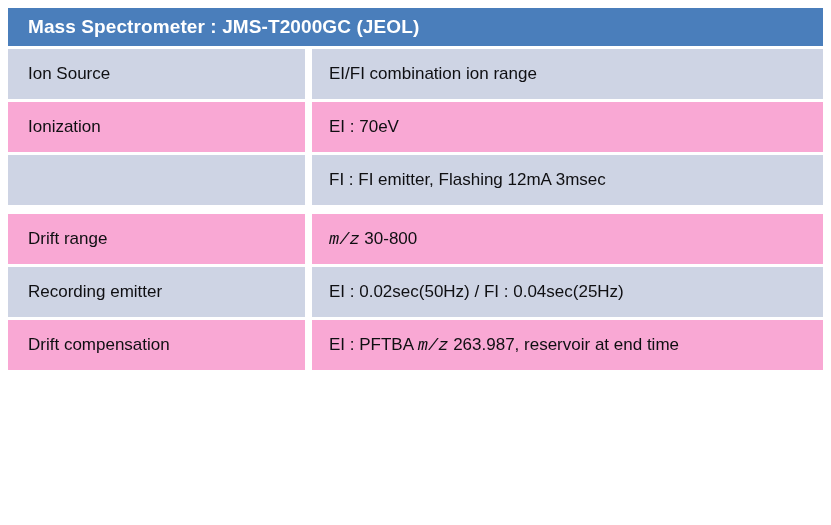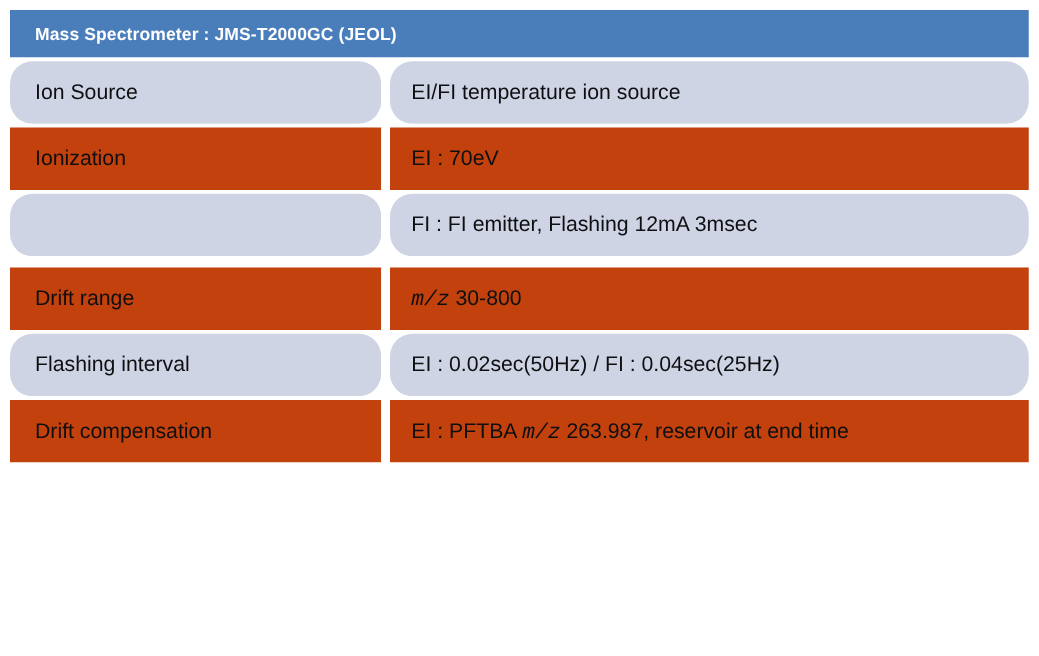--- a/index.html
+++ b/index.html
@@ -20,21 +20,21 @@
     left: 8px;
     top: 8px;
     width: 815px;
     border-collapse: separate;
     border-spacing: 0;
   }
 
   .spec-header {
     background: #4a7ebb;
     color: #ffffff;
-    font-size: 14px;
+    font-size: 19px;
     font-weight: bold;
     letter-spacing: 0.1px;
     height: 38px;
     padding: 0 0 0 20px;
     text-align: left;
     vertical-align: middle;
     white-space: nowrap;
   }
 
   .row-gap {
@@ -65,26 +65,25 @@
     line-height: 0;
   }
 
   .cell-value {
     padding-left: 17px;
   }
 
   .shade-dark .cell-label,
   .shade-dark .cell-value {
     background: #ced4e4;
-    border-radius: 18px;
   }
 
   .shade-light .cell-label,
   .shade-light .cell-value {
-    background: #c2410c;
+    background: #f9a8d4;
   }
 
   .mz {
     font-style: italic;
     font-family: Liberation Mono, monospace;
   }
 
   .deg {
     font-size: 12px;
     vertical-align: 5px;
@@ -100,21 +99,21 @@
       <td class="spec-header" colspan="3">Mass Spectrometer : JMS-T2000GC (JEOL)</td>
     </tr>
 
     <tr class="row-gap">
         <td colspan="3"></td>
       </tr>
 
     <tr class="shade-dark">
       <td class="cell cell-label">Ion Source</td>
       <td class="cell cell-gap"></td>
-      <td class="cell cell-value">EI/FI temperature ion source</td>
+      <td class="cell cell-value">EI/FI combination ion range</td>
     </tr>
 
     <tr class="row-gap">
         <td colspan="3"></td>
       </tr>
 
     <tr class="shade-light">
       <td class="cell cell-label">Ionization</td>
       <td class="cell cell-gap"></td>
       <td class="cell cell-value">EI : 70eV</td>
@@ -148,21 +147,21 @@
       <td class="cell cell-label">Drift range</td>
       <td class="cell cell-gap"></td>
       <td class="cell cell-value"><span></span><span class="mz">m/z</span><span> 30-800</span></td>
     </tr>
 
     <tr class="row-gap">
         <td colspan="3"></td>
       </tr>
 
     <tr class="shade-dark">
-      <td class="cell cell-label">Flashing interval</td>
+      <td class="cell cell-label">Recording emitter</td>
       <td class="cell cell-gap"></td>
       <td class="cell cell-value">EI : 0.02sec(50Hz) / FI : 0.04sec(25Hz)</td>
     </tr>
 
     <tr class="row-gap">
         <td colspan="3"></td>
       </tr>
 
     <tr class="shade-light">
       <td class="cell cell-label">Drift compensation</td>

